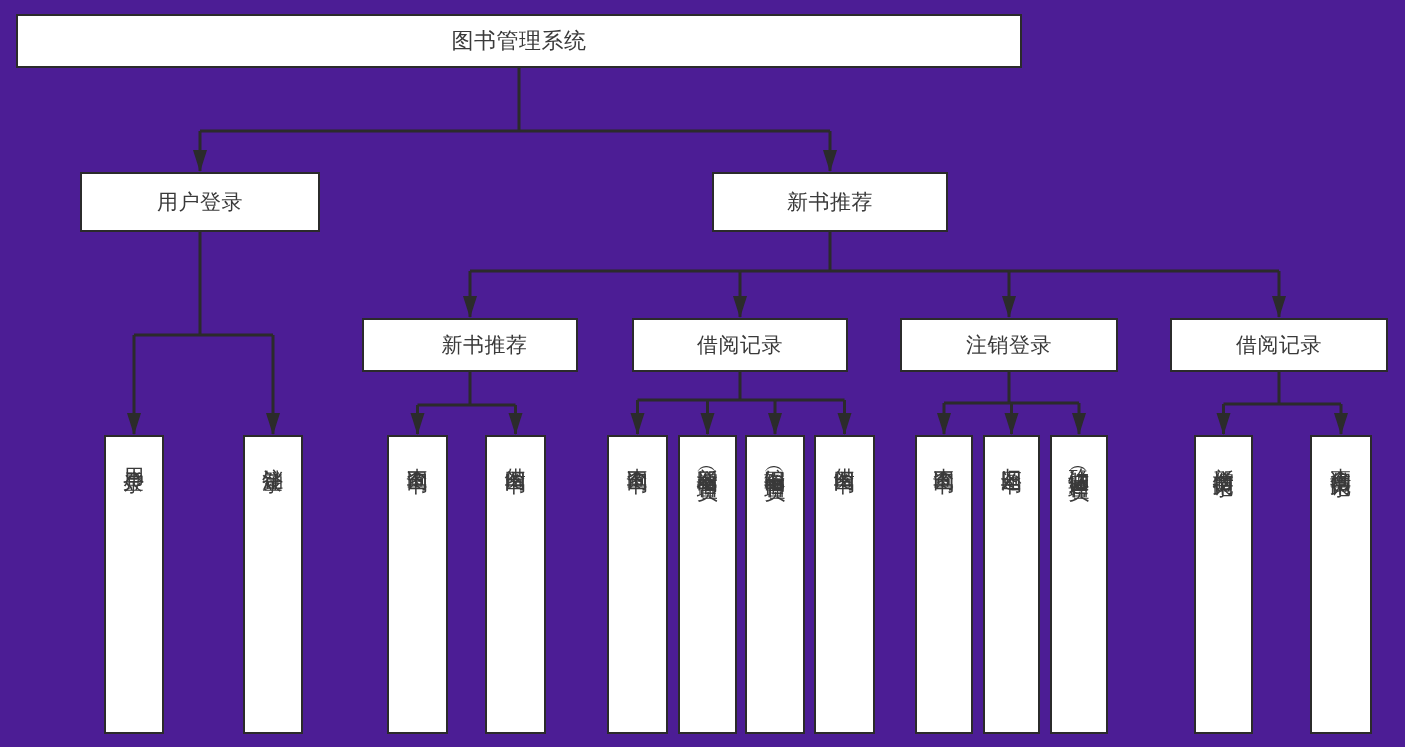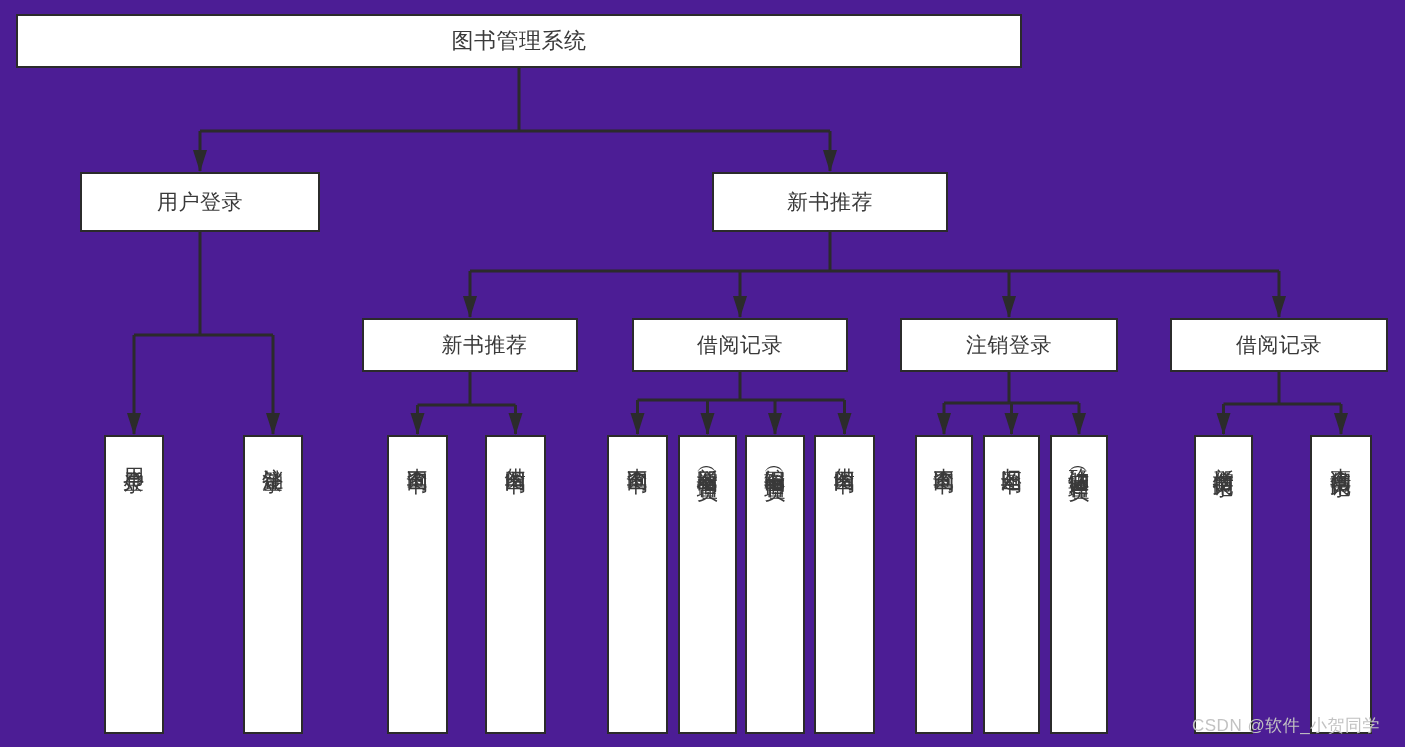--- a/index.html
+++ b/index.html
@@ -181,14 +181,13 @@
       <div class="node vert" style="left: 1050px; top: 435px; width: 58px; height: 299px;">
         <span class="label">确认归还（管理员）</span>
       </div>
       <div class="node vert" style="left: 1194px; top: 435px; width: 59px; height: 299px;">
         <span class="label">新增借阅记录</span>
       </div>
       <div class="node vert" style="left: 1310px; top: 435px; width: 62px; height: 299px;">
         <span class="label">查询借阅记录</span>
       </div>
     </div>
-  <div class="watermark" style="left:1192px; top:714px;">CSDN @软件_小贺同学</div>
 </div>
 
 </body></html>

